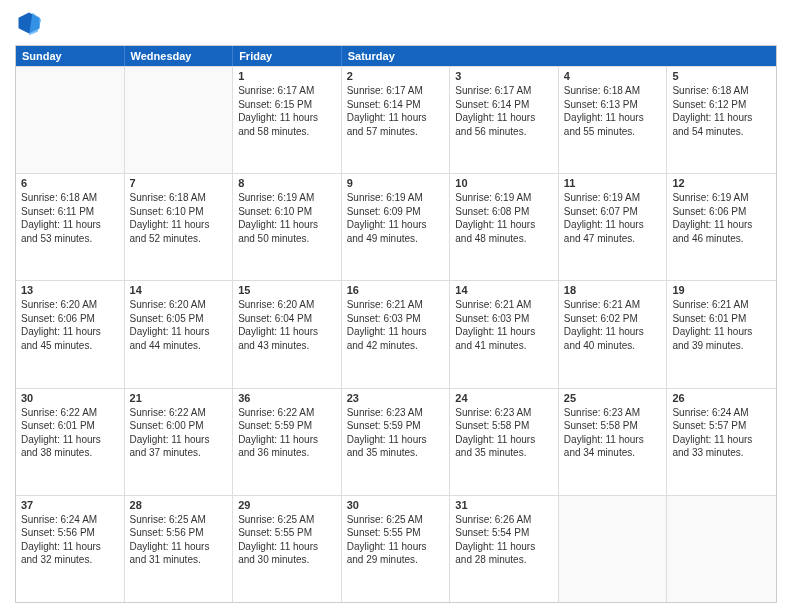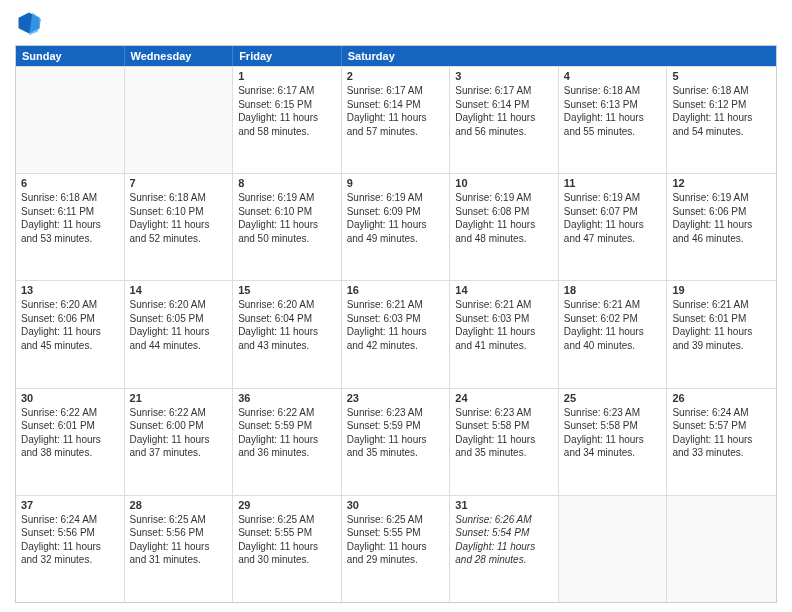--- a/index.html
+++ b/index.html
@@ -322,21 +322,21 @@
 Daylight: 11 hours and 30 minutes.</div>
           </div>
           <div class="cal-cell">
             <span class="day-number">30</span>
             <div class="cell-text" style="white-space: pre-line;">Sunrise: 6:25 AM
 Sunset: 5:55 PM
 Daylight: 11 hours and 29 minutes.</div>
           </div>
           <div class="cal-cell">
             <span class="day-number">31</span>
-            <div class="cell-text" style="white-space: pre-line; font-style: italic;">Sunrise: 6:26 AM
+            <div class="cell-text" style="white-space: pre-line;">Sunrise: 6:26 AM
 Sunset: 5:54 PM
 Daylight: 11 hours and 28 minutes.</div>
           </div>
           <div class="cal-cell empty"></div>
           <div class="cal-cell empty"></div>
         </div>
       </div>
   </div>
 </div>
 

